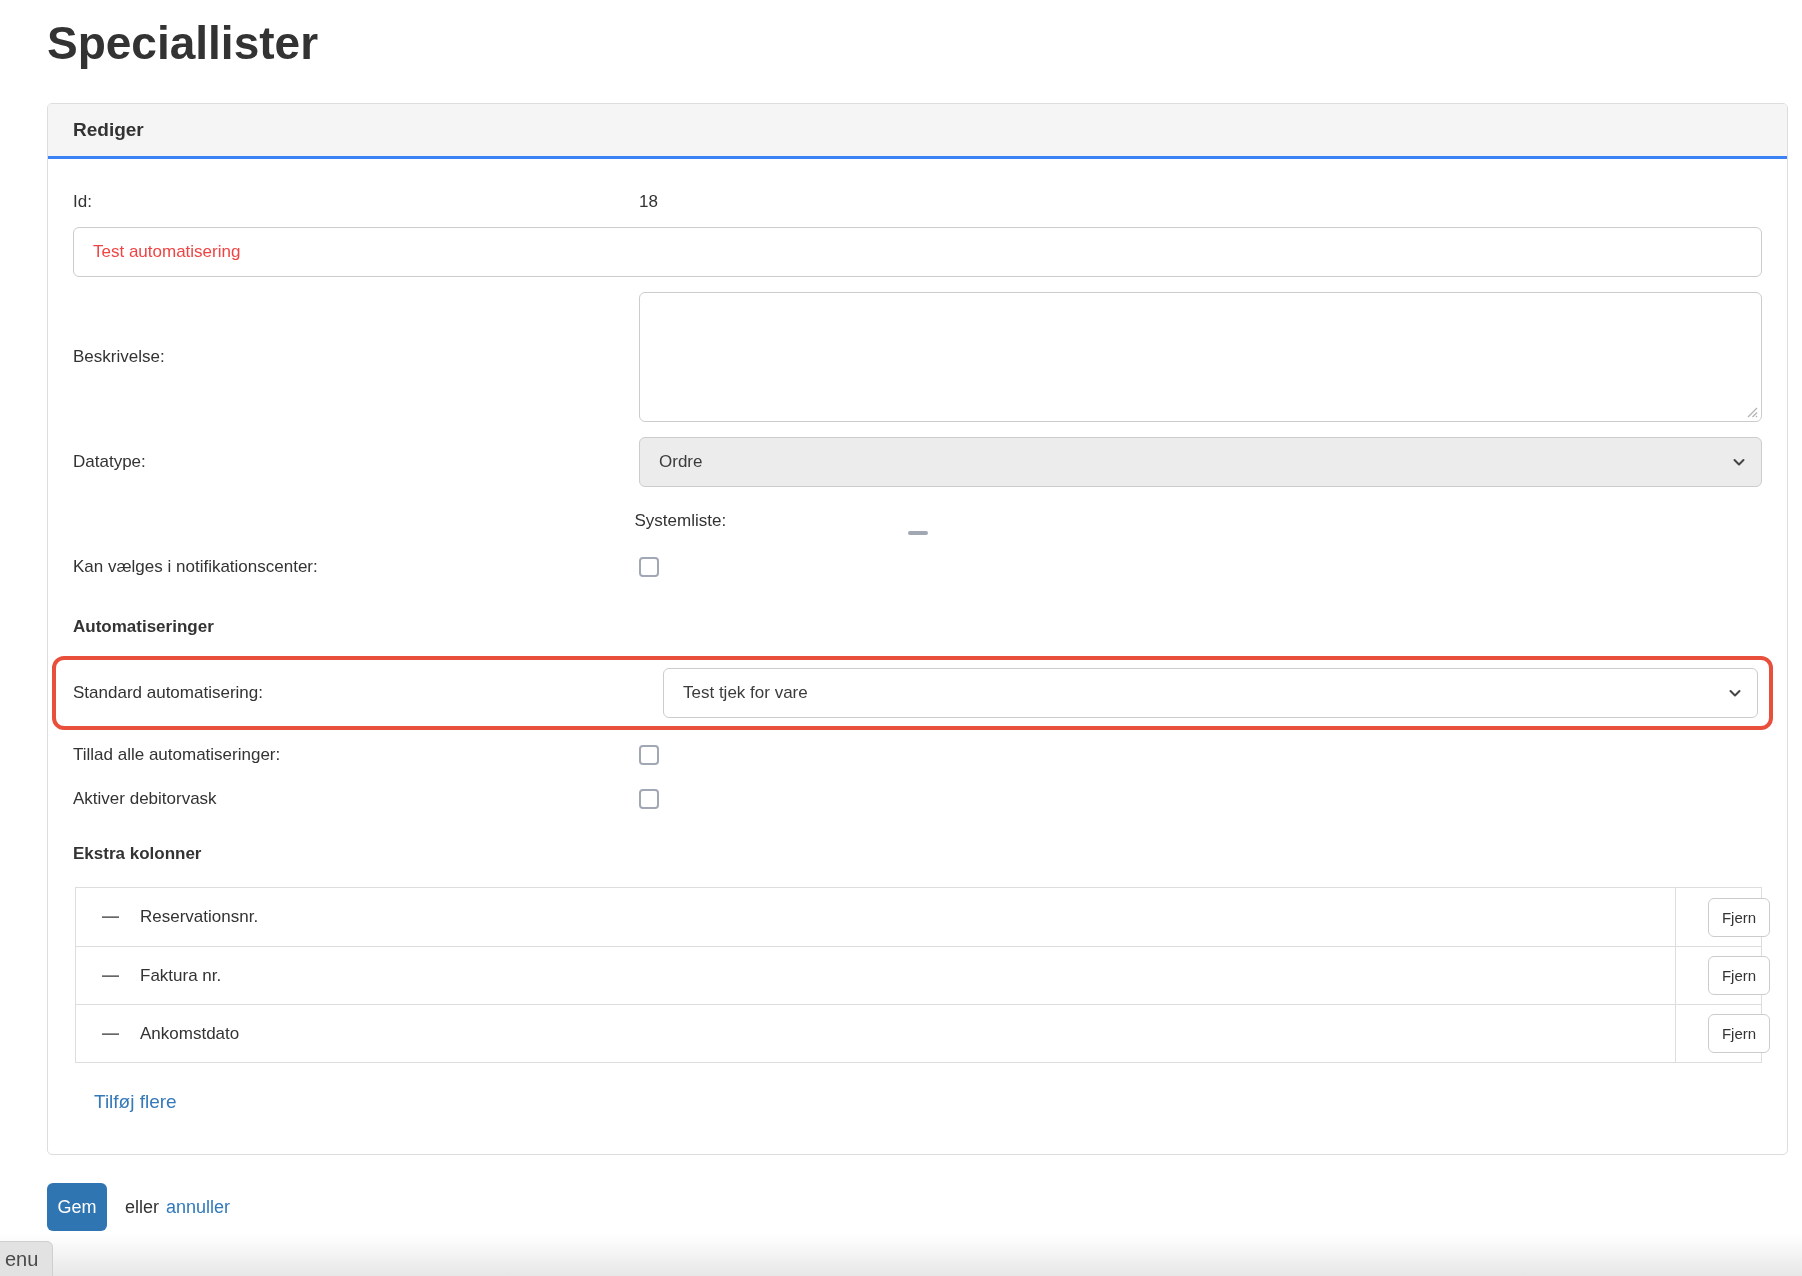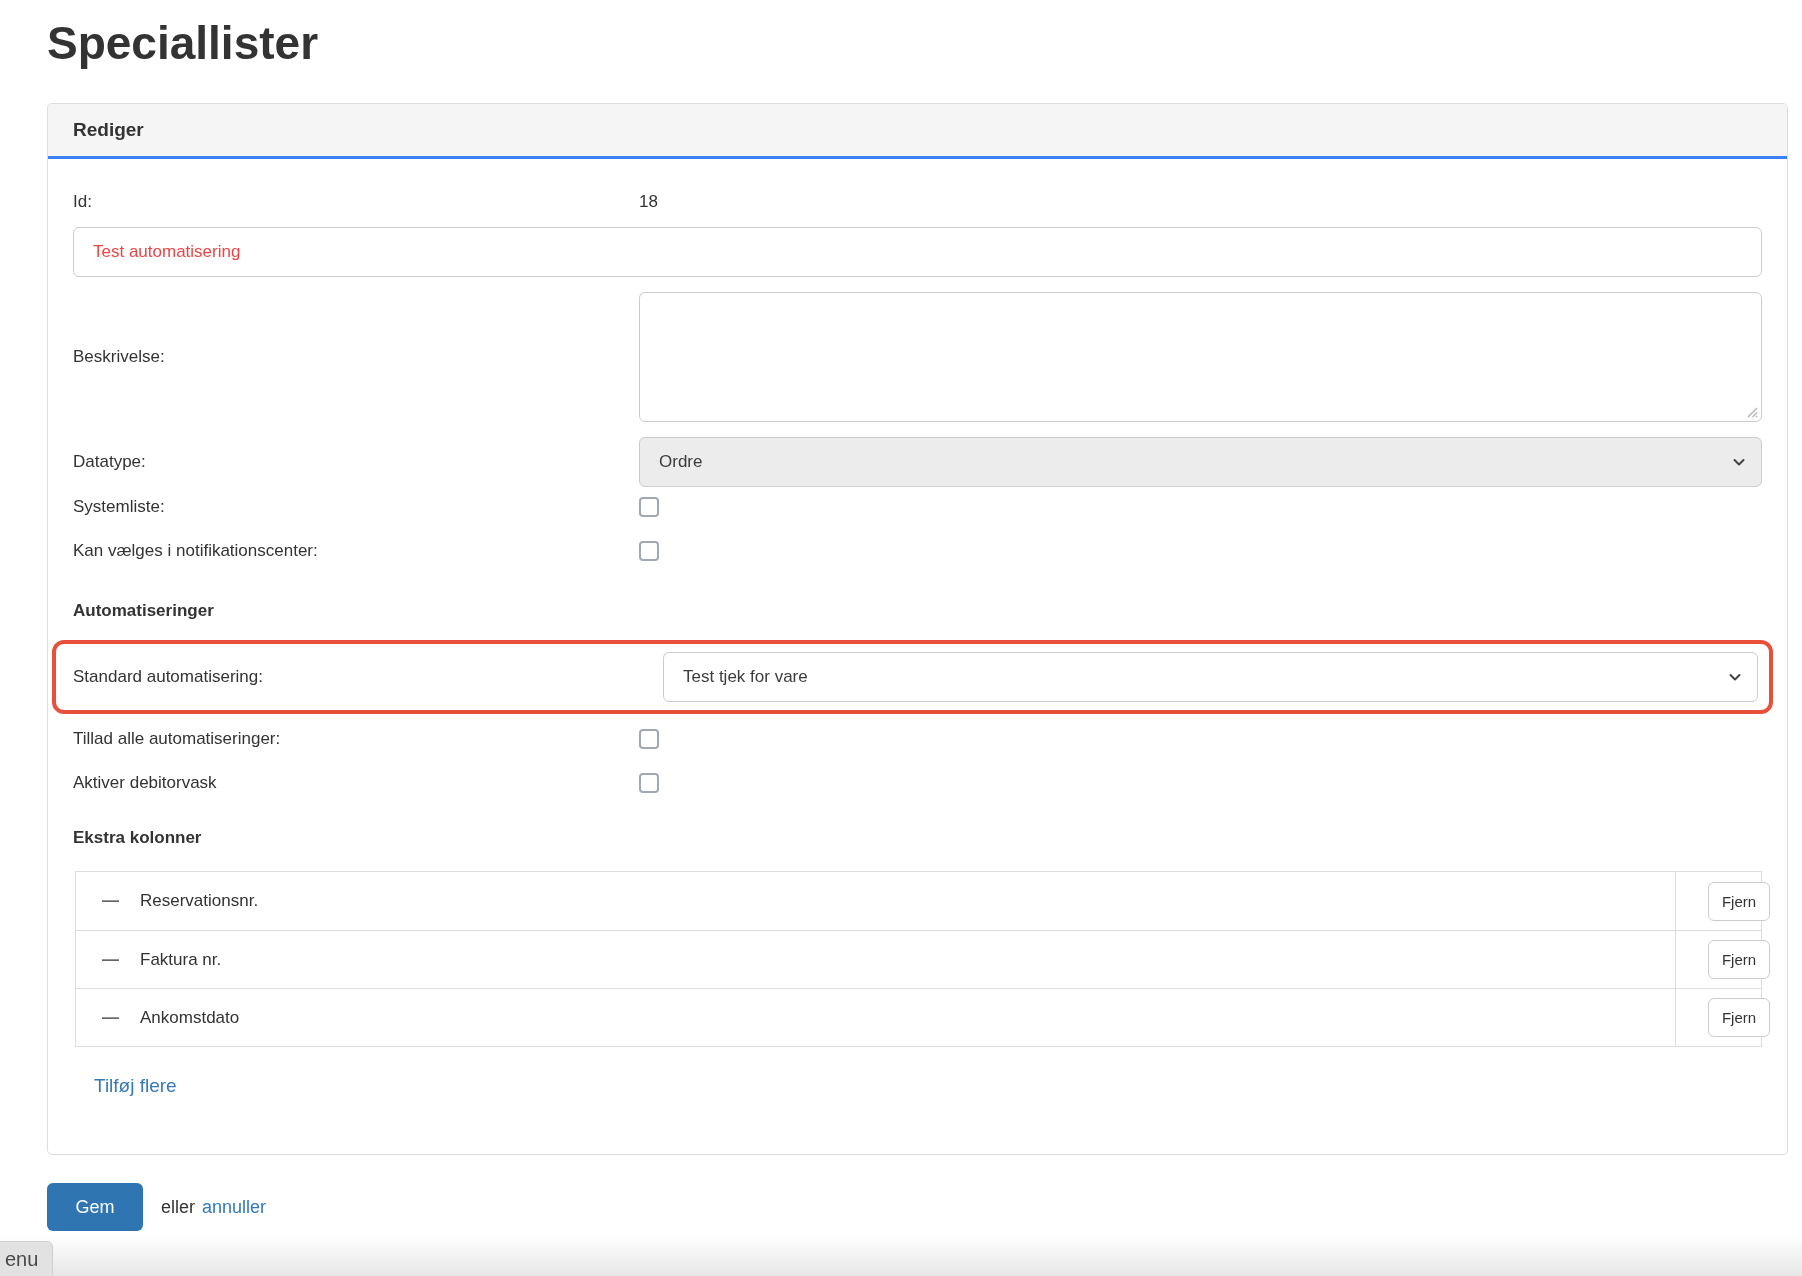--- a/index.html
+++ b/index.html
@@ -50,21 +50,21 @@
     font-size: 17px;
     color: #333;
   }
   .fvalue { font-size: 17px; color: #333; }
   .fcontrol { flex: 1; min-width: 0; }
 
   .row-id { margin-top: 30px; height: 26px; }
   .row-navn { margin-top: 12px; }
   .row-besk { margin-top: 15px; }
   .row-datatype { margin-top: 15px; }
-  .row-system { margin-top: 8px; height: 24px; }
+  .row-system { margin-top: 24px; height: 24px; flex-direction: column; }
   .row-notif { margin-top: 20px; height: 24px; }
   .row-tillad { margin-top: 13px; height: 24px; }
   .row-aktiver { margin-top: 20px; height: 24px; }
 
   .text-input {
     width: 100%;
     height: 50px;
     border: 1px solid #ccc;
     border-radius: 6px;
     padding: 0 19px;
@@ -194,21 +194,21 @@
   }
 
   .footer-actions {
     position: absolute;
     left: 47px;
     top: 1183px;
     display: flex;
     align-items: center;
   }
   .btn-save {
-    width: 96px;
+    width: 60px;
     height: 48px;
     background: #2e75b2;
     color: #fff;
     border: none;
     border-radius: 6px;
     font-size: 18px;
     font-weight: 500;
     font-family: "Liberation Sans", sans-serif;
     cursor: pointer;
   }

